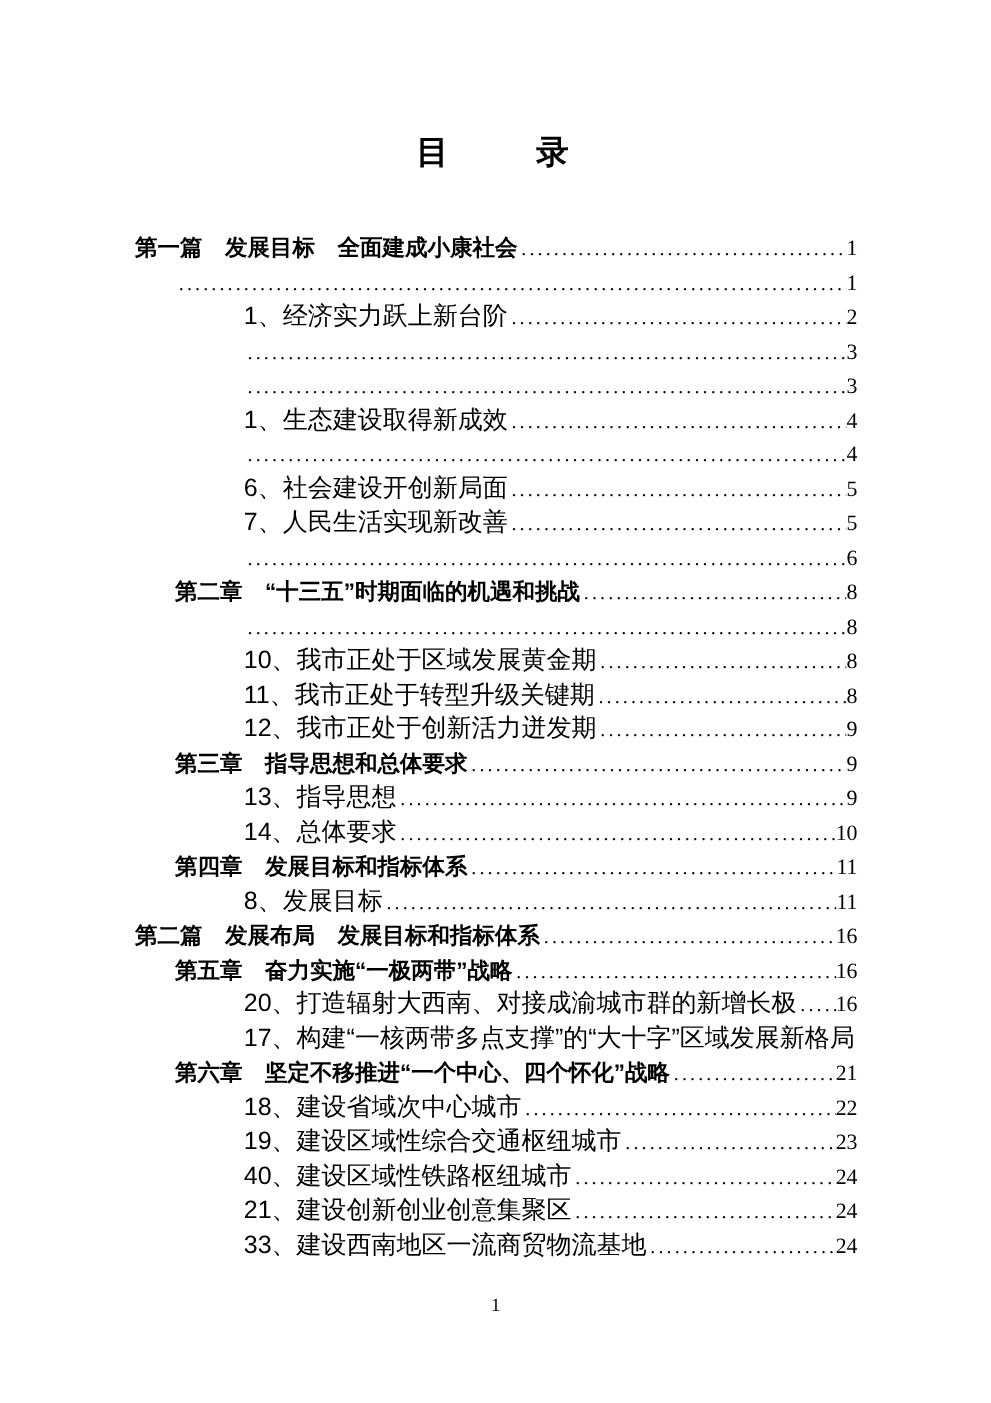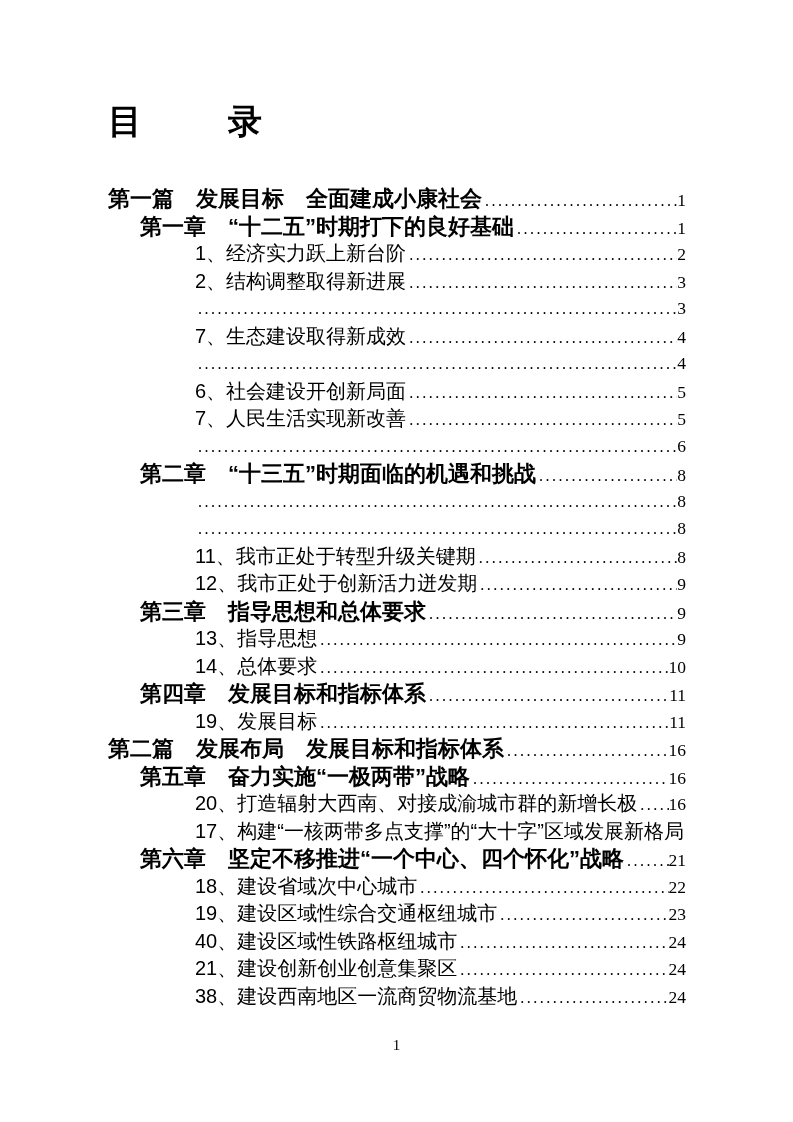--- a/index.html
+++ b/index.html
@@ -14,22 +14,23 @@
     height: 1122px;
     margin: 0 auto;
     background: #ffffff;
     color: #000000;
     padding: 104px 107px 0 108px;
     font-family: "Liberation Serif", serif;
     overflow: hidden;
   }
   .doc-title {
     margin: 0;
-    font-family: "Liberation Serif", serif;
-    font-size: 34px;
+    text-align: center;
+    font-family: "Liberation Serif", serif;
+    font-size: 26px;
     line-height: 36px;
     font-weight: bold;
     letter-spacing: 6px;
     white-space: pre;
   }
   .toc {
     margin-top: 45px;
   }
   .row {
     display: flex;
@@ -39,21 +40,21 @@
     overflow: hidden;
   }
   .row .t {
     white-space: nowrap;
     flex: 0 0 auto;
   }
   .row.part .t,
   .row.chapter .t {
     font-family: "Liberation Sans", sans-serif;
     font-weight: bold;
-    font-size: 22px;
+    font-size: 18px;
   }
   .row.chapter { padding-left: 32px; }
   .row.item   { padding-left: 87px; }
   .row.item .t {
     font-family: Liberation Sans, sans-serif;
     font-weight: normal;
     font-size: 20px;
   }
   .dots {
     flex: 1 1 auto;
@@ -88,40 +89,38 @@
 <div class="page">
   <h1 class="doc-title">目　　录</h1>
 
   <div class="toc" id="toc">
       <div class="row part">
         <span class="t">第一篇　发展目标　全面建成小康社会</span>
         <span class="dots" aria-hidden="true">........................................................................................................................................................................................................</span>
         <span class="pg">1</span>
       </div>
       <div class="row chapter">
-        <span class="t">第一章　“十二五”时期打下的良好基础</span>
         <span class="dots" aria-hidden="true">........................................................................................................................................................................................................</span>
         <span class="pg">1</span>
       </div>
       <div class="row item">
         <span class="t">1、经济实力跃上新台阶</span>
         <span class="dots" aria-hidden="true">........................................................................................................................................................................................................</span>
         <span class="pg">2</span>
       </div>
       <div class="row item">
-        <span class="t">2、结构调整取得新进展</span>
         <span class="dots" aria-hidden="true">........................................................................................................................................................................................................</span>
         <span class="pg">3</span>
       </div>
       <div class="row item">
         <span class="dots" aria-hidden="true">........................................................................................................................................................................................................</span>
         <span class="pg">3</span>
       </div>
       <div class="row item">
-        <span class="t">7、生态建设取得新成效</span>
+        <span class="t">1、生态建设取得新成效</span>
         <span class="dots" aria-hidden="true">........................................................................................................................................................................................................</span>
         <span class="pg">4</span>
       </div>
       <div class="row item">
         <span class="dots" aria-hidden="true">........................................................................................................................................................................................................</span>
         <span class="pg">4</span>
       </div>
       <div class="row item">
         <span class="t">6、社会建设开创新局面</span>
         <span class="dots" aria-hidden="true">........................................................................................................................................................................................................</span>
@@ -139,20 +138,21 @@
       <div class="row chapter">
         <span class="t">第二章　“十三五”时期面临的机遇和挑战</span>
         <span class="dots" aria-hidden="true">........................................................................................................................................................................................................</span>
         <span class="pg">8</span>
       </div>
       <div class="row item">
         <span class="dots" aria-hidden="true">........................................................................................................................................................................................................</span>
         <span class="pg">8</span>
       </div>
       <div class="row item">
+        <span class="t">10、我市正处于区域发展黄金期</span>
         <span class="dots" aria-hidden="true">........................................................................................................................................................................................................</span>
         <span class="pg">8</span>
       </div>
       <div class="row item">
         <span class="t">11、我市正处于转型升级关键期</span>
         <span class="dots" aria-hidden="true">........................................................................................................................................................................................................</span>
         <span class="pg">8</span>
       </div>
       <div class="row item">
         <span class="t">12、我市正处于创新活力迸发期</span>
@@ -173,21 +173,21 @@
         <span class="t">14、总体要求</span>
         <span class="dots" aria-hidden="true">........................................................................................................................................................................................................</span>
         <span class="pg">10</span>
       </div>
       <div class="row chapter">
         <span class="t">第四章　发展目标和指标体系</span>
         <span class="dots" aria-hidden="true">........................................................................................................................................................................................................</span>
         <span class="pg">11</span>
       </div>
       <div class="row item">
-        <span class="t">19、发展目标</span>
+        <span class="t">8、发展目标</span>
         <span class="dots" aria-hidden="true">........................................................................................................................................................................................................</span>
         <span class="pg">11</span>
       </div>
       <div class="row part">
         <span class="t">第二篇　发展布局　发展目标和指标体系</span>
         <span class="dots" aria-hidden="true">........................................................................................................................................................................................................</span>
         <span class="pg">16</span>
       </div>
       <div class="row chapter">
         <span class="t">第五章　奋力实施“一极两带”战略</span>
@@ -222,20 +222,20 @@
         <span class="t">40、建设区域性铁路枢纽城市</span>
         <span class="dots" aria-hidden="true">........................................................................................................................................................................................................</span>
         <span class="pg">24</span>
       </div>
       <div class="row item">
         <span class="t">21、建设创新创业创意集聚区</span>
         <span class="dots" aria-hidden="true">........................................................................................................................................................................................................</span>
         <span class="pg">24</span>
       </div>
       <div class="row item">
-        <span class="t">38、建设西南地区一流商贸物流基地</span>
+        <span class="t">33、建设西南地区一流商贸物流基地</span>
         <span class="dots" aria-hidden="true">........................................................................................................................................................................................................</span>
         <span class="pg">24</span>
       </div>
     </div>
 
   <div class="footer-pagenum">1</div>
 </div>
 
 </body></html>

